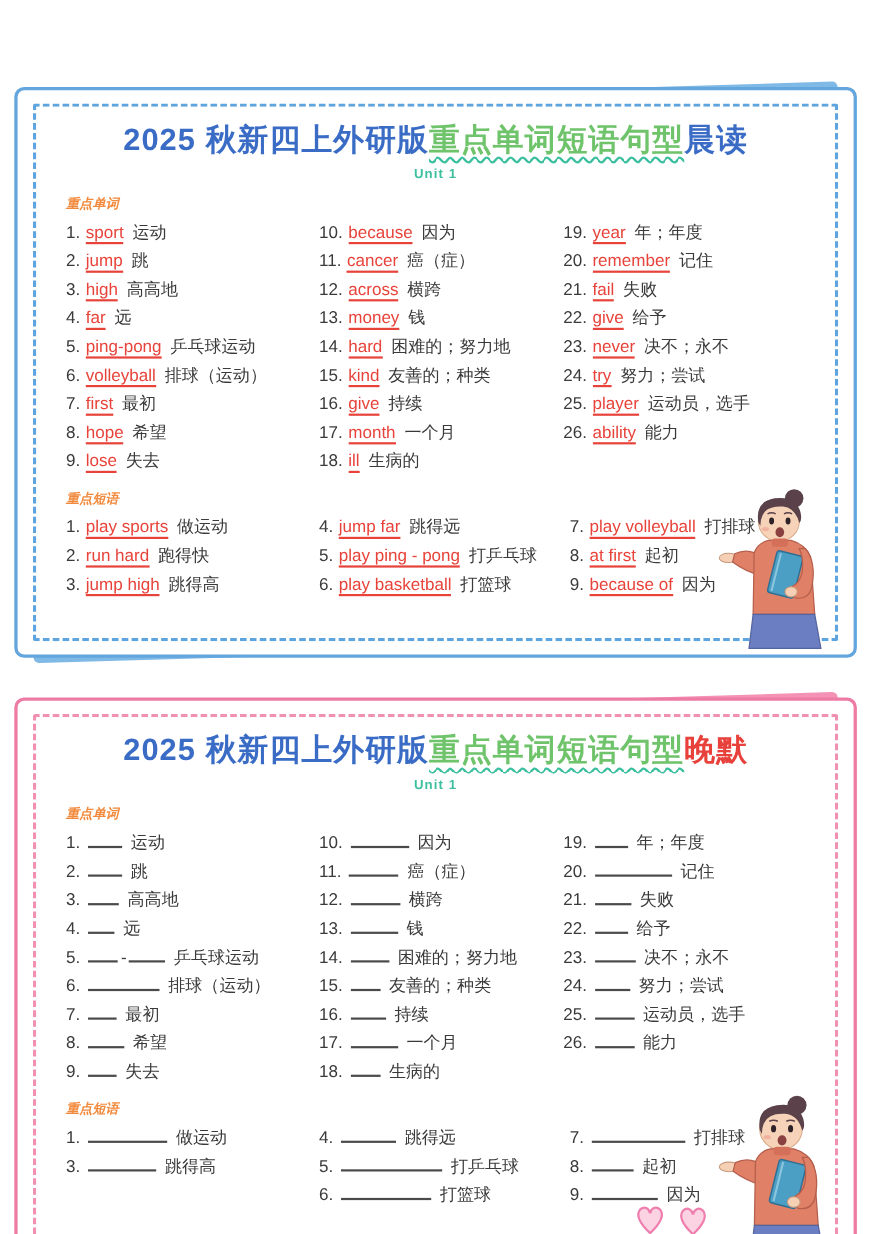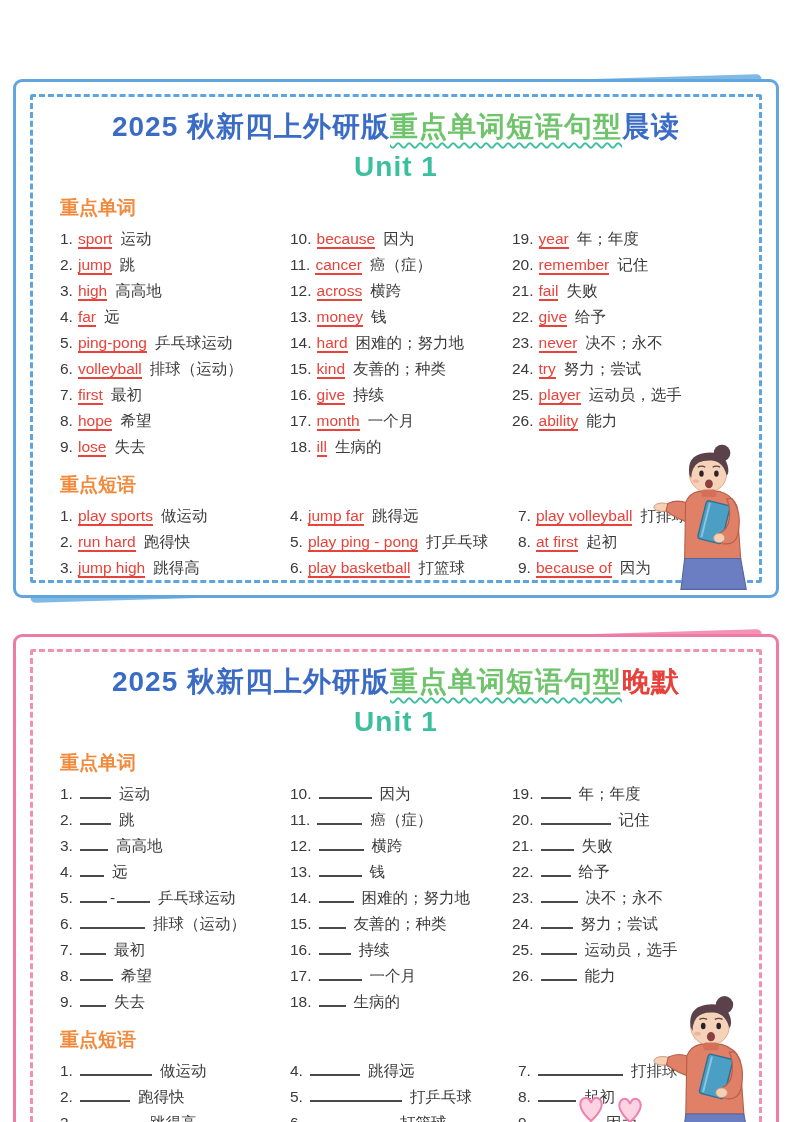--- a/index.html
+++ b/index.html
@@ -16,22 +16,22 @@
   .card{position:absolute;inset:0;background:#ffffff;border-radius:9px;overflow:hidden;}
   .panel-blue .card{border:3px solid var(--panel-blue-border,#63a6de);}
   .panel-pink .card{border:3px solid var(--panel-pink-border,#ee7ba4);}
   .dashed{position:absolute;left:14px;right:14px;top:12px;bottom:12px;border-radius:3px;pointer-events:none;}
   .panel-blue .dashed{border:3px dashed var(--panel-blue-dash,#5ea4de);}
   .panel-pink .dashed{border:3px dashed var(--panel-pink-dash,#f191b2);}
 
   .title{margin:26px 30px 0;text-align:center;font-size:28px;font-weight:bold;letter-spacing:1px;white-space:nowrap;}
   .t-main{color:var(--blue-title,#3a6cc6);}
   .t-hi{color:var(--green-title,#6fc46b);text-decoration:underline wavy var(--teal,#45c4a2) 2px;text-underline-offset:6px;}
-  .unit{margin-top:5px;text-align:center;font-size:28px;font-weight:bold;color:var(--teal,#3bbf9f);letter-spacing:1px;}
-  .heading{margin:12px 0 5px 44px;font-size:19px;font-weight:bold;color:var(--orange,#f28a3d);}
+  .unit{margin-top:5px;text-align:center;font-size:12px;font-weight:bold;color:var(--teal,#3bbf9f);letter-spacing:1px;}
+  .heading{margin:12px 0 5px 44px;font-size:12px;font-weight:bold;color:var(--orange,#f28a3d);font-style:italic;}
 
   .cols{display:grid;margin-left:44px;margin-right:14px;}
   .cols-words{grid-template-columns:230px 222px auto;}
   .cols-phrases{grid-template-columns:230px 228px auto;}
   .col{min-width:0;}
   .item{height:26px;line-height:26px;white-space:nowrap;font-size:15.5px;color:var(--text-dark,#3a3a3a);}
   .num{margin-right:5px;color:var(--text-dark,#3a3a3a);}
   .en{color:var(--word-red,#e8433a);border-bottom:2px solid var(--word-red,#e8433a);padding-bottom:0;margin-right:8px;}
   .zh{color:var(--text-dark,#3a3a3a);}
   .blank{display:inline-block;height:3px;border-bottom:2.5px solid var(--blank-line,#4a4a4a);margin:0 8px 0 2px;}
@@ -169,21 +169,20 @@
             <div class="item"><span class="num">23.</span><span class="blank" style="width: 37px;"></span><span class="zh">决不；永不</span></div>
             <div class="item"><span class="num">24.</span><span class="blank" style="width: 32px;"></span><span class="zh">努力；尝试</span></div>
             <div class="item"><span class="num">25.</span><span class="blank" style="width: 36px;"></span><span class="zh">运动员，选手</span></div>
             <div class="item"><span class="num">26.</span><span class="blank" style="width: 36px;"></span><span class="zh">能力</span></div>
           </div>
         </div>
       <div class="heading">重点短语</div>
       <div class="cols cols-phrases">
           <div class="col">
             <div class="item"><span class="num">1.</span><span class="blank" style="width: 72px;"></span><span class="zh">做运动</span></div>
-            <div class="item"><span class="num">2.</span><span class="blank" style="width: 50px;"></span><span class="zh">跑得快</span></div>
             <div class="item"><span class="num">3.</span><span class="blank" style="width: 62px;"></span><span class="zh">跳得高</span></div>
           </div>
           <div class="col">
             <div class="item"><span class="num">4.</span><span class="blank" style="width: 50px;"></span><span class="zh">跳得远</span></div>
             <div class="item"><span class="num">5.</span><span class="blank" style="width: 92px;"></span><span class="zh">打乒乓球</span></div>
             <div class="item"><span class="num">6.</span><span class="blank" style="width: 82px;"></span><span class="zh">打篮球</span></div>
           </div>
           <div class="col">
             <div class="item"><span class="num">7.</span><span class="blank" style="width: 85px;"></span><span class="zh">打排球</span></div>
             <div class="item"><span class="num">8.</span><span class="blank" style="width: 38px;"></span><span class="zh">起初</span></div>

